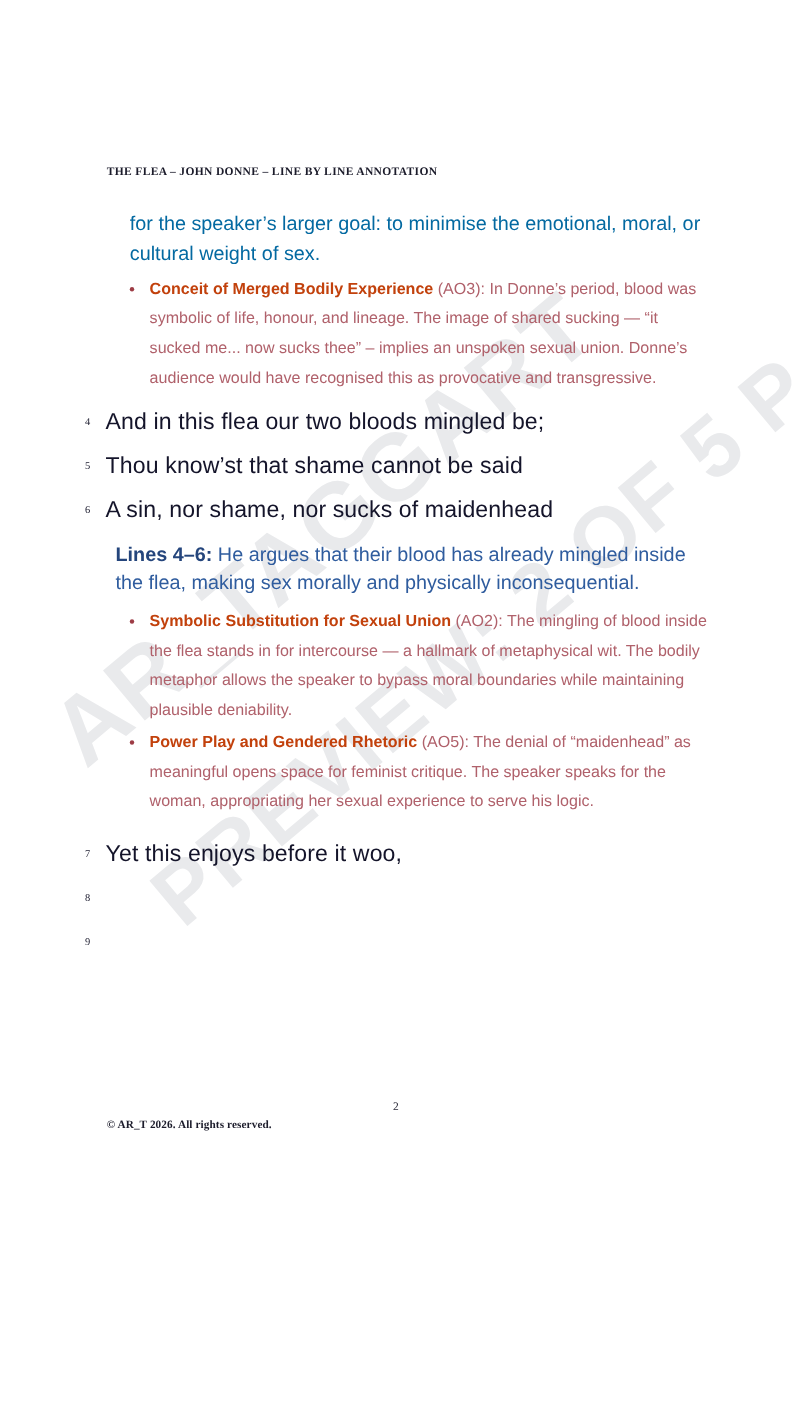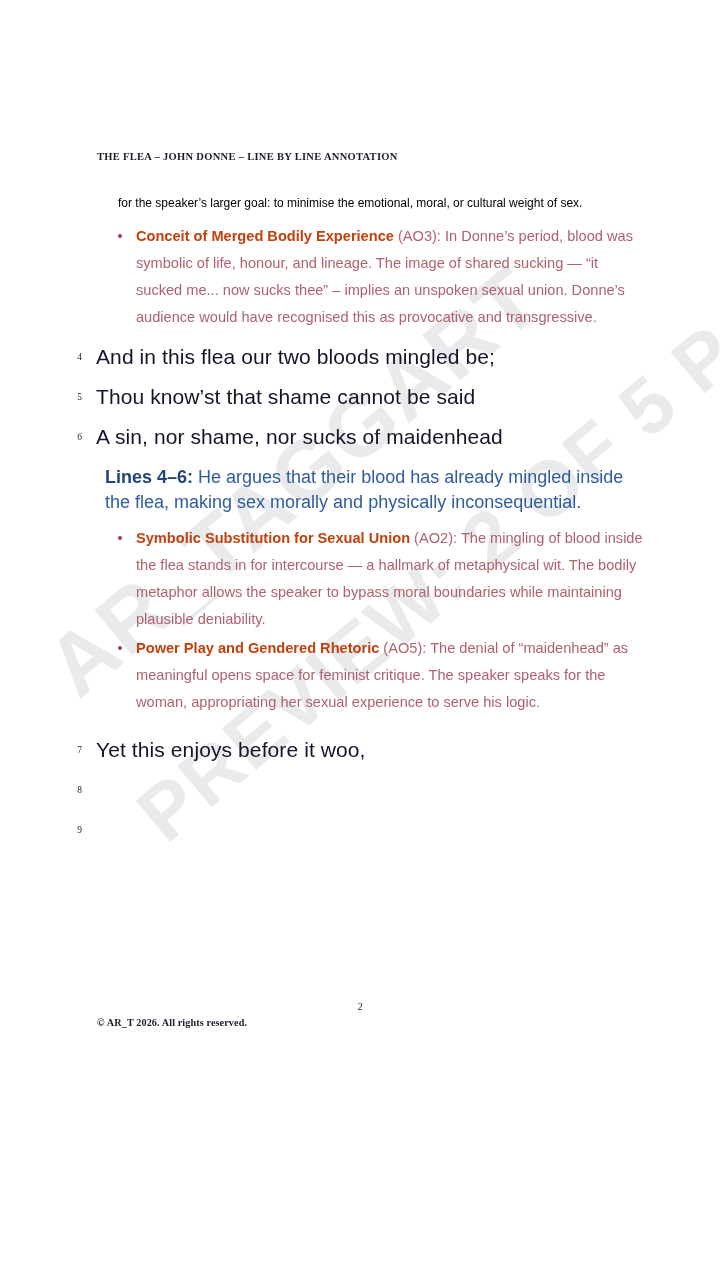--- a/index.html
+++ b/index.html
@@ -88,23 +88,23 @@
     top: 190px;
     width: 596px;
   }
 
   
   .anno-para {
     margin: 0 0 6px 0;
     padding-left: 56px;
     padding-right: 18px;
     font-family: "Liberation Sans", sans-serif;
-    font-size: 12px;
+    font-size: 18px;
     line-height: 27px;
-    color: #000000;
+    color: #0369a1;
   }
 
   
   .bullet-list {
     margin: 0;
     padding: 0;
     list-style: none;
   }
   .bullet-item {
     position: relative;

